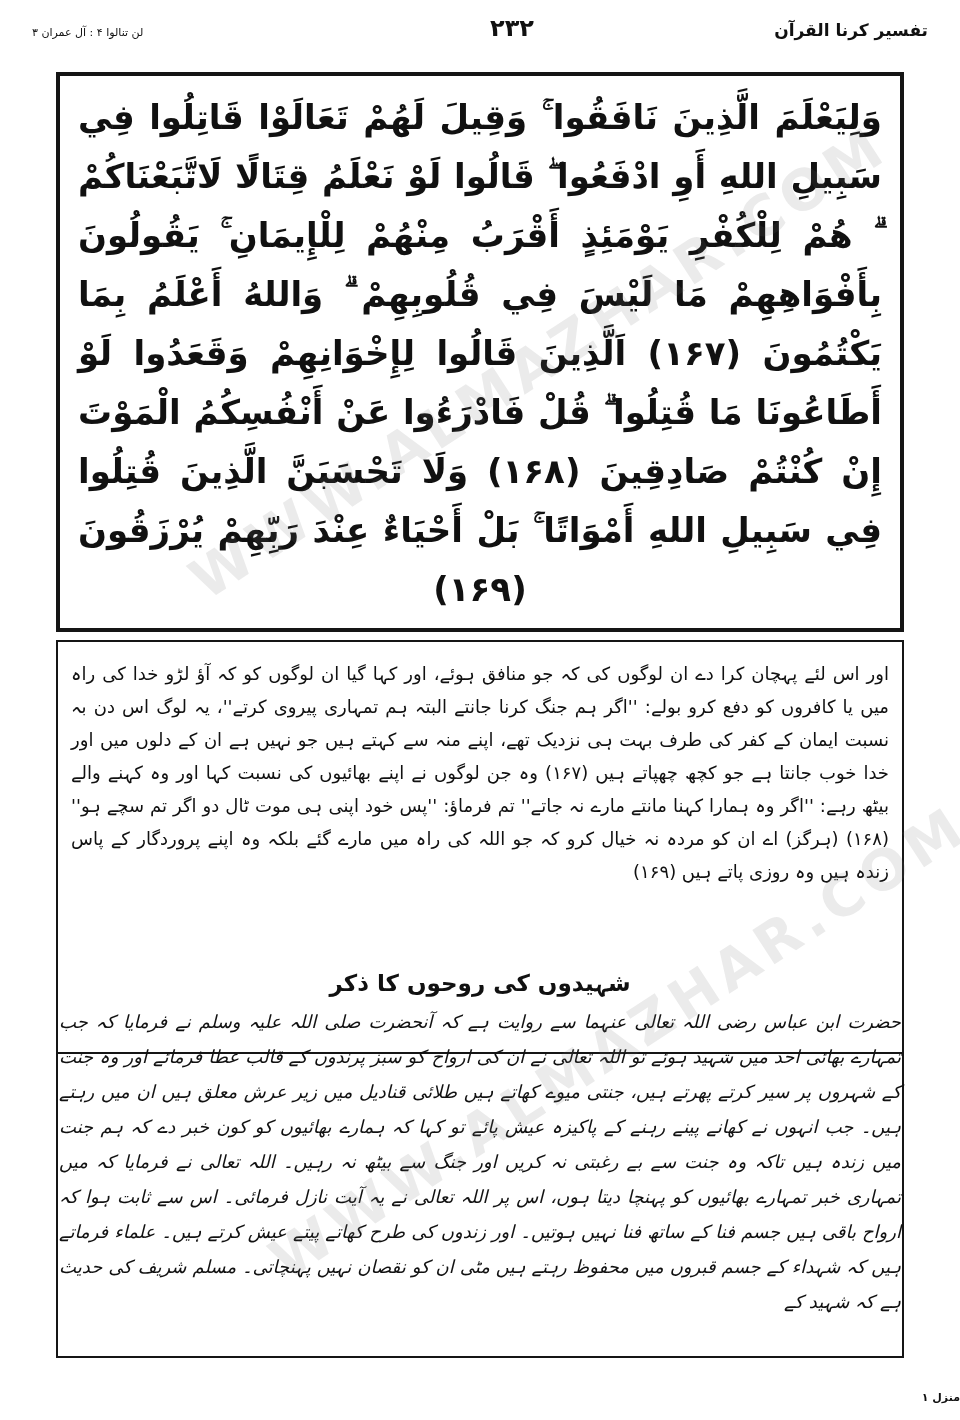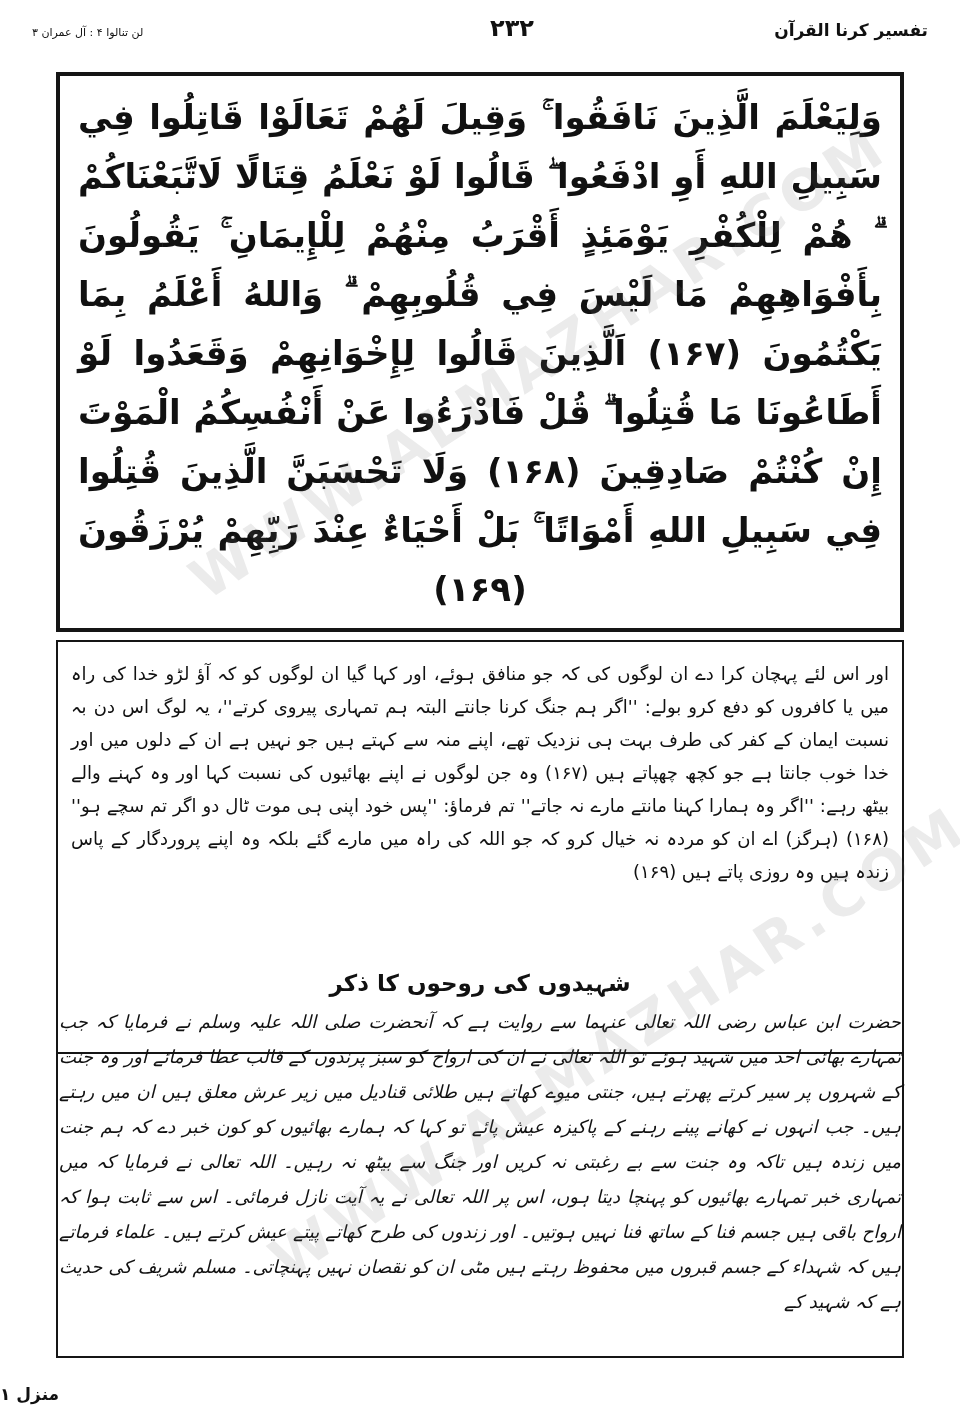--- a/index.html
+++ b/index.html
@@ -73,21 +73,21 @@
     text-align:center;
     font-size:23px;
     font-weight:bold;
     margin:2px 0 8px;
   }
   .commentary-text { line-height:35px;font-style:italic; }
 
   
   .footer {
     position:absolute; bottom:16px; left:0; right:0;
-    text-align:left; font-size:17px; font-weight:bold;
+    text-align:right; font-size:11px; font-weight:bold;
   }
 
   
   .watermark {
     position:absolute;
     font-size:56px;
     font-weight:bold;
     letter-spacing:6px;
     color:rgba(110,110,110,0.14);
     transform:rotate(-33deg);

